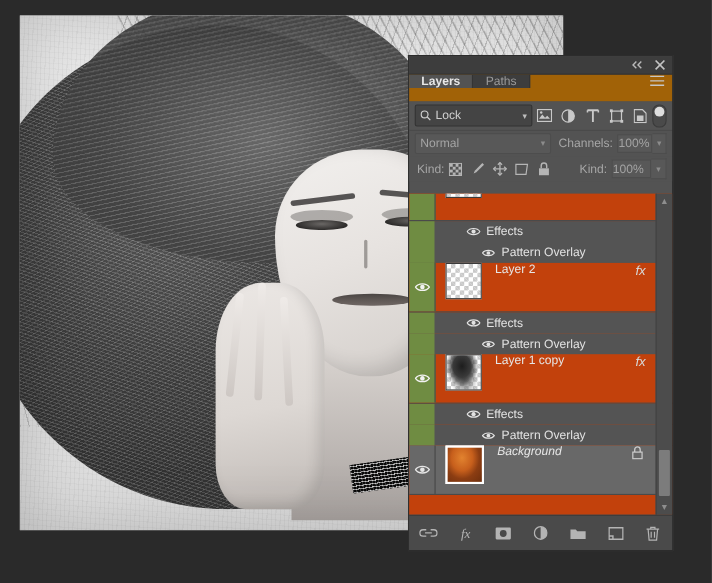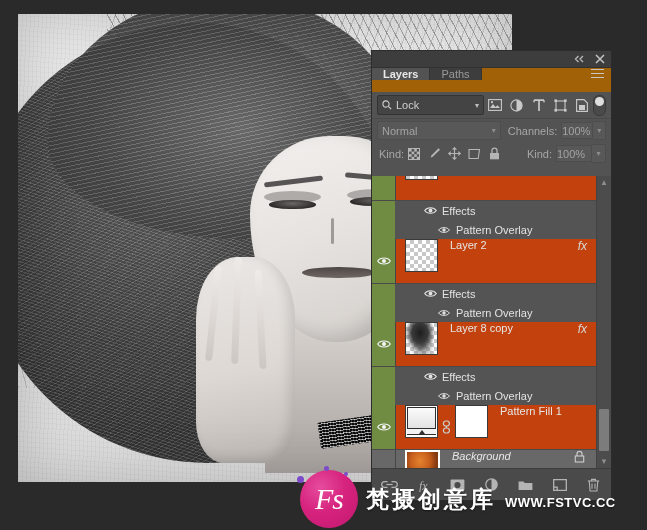--- a/index.html
+++ b/index.html
@@ -457,21 +457,21 @@
           <svg width="14" height="10" viewBox="0 0 14 10">
               <path d="M0.7 5 C3.2 1 10.8 1 13.3 5 C10.8 9 3.2 9 0.7 5 Z" fill="none" stroke="#f2f2f2" stroke-width="1.2"></path>
               <circle cx="7" cy="5" r="2.1" fill="#f2f2f2"></circle>
             </svg>
         </div>
         <div class="thumb checker">
           <div style="position:absolute;inset:0;background:
                radial-gradient(ellipse at 45% 32%, #1d1d1d 0%, #3a3a3a 34%, rgba(255,255,255,0) 62%),
                radial-gradient(ellipse at 52% 70%, #6e6e6e 0%, rgba(255,255,255,0) 55%);"></div>
         </div>
-        <span class="lname">Layer 8 copy</span>
+        <span class="lname">Layer 1 copy</span>
         <span class="fx">fx</span>
         <span class="chev">▴</span>
       </div>
       <div class="subrow green">
         <div class="eyepad"></div>
         <div class="sub-eye indent1">
           <svg width="13" height="9" viewBox="0 0 13 9">
               <path d="M0.7 4.5 C3 0.8 10 0.8 12.3 4.5 C10 8.2 3 8.2 0.7 4.5 Z" fill="none" stroke="#e2e2e2" stroke-width="1.1"></path>
               <circle cx="6.5" cy="4.5" r="1.9" fill="#e2e2e2"></circle>
             </svg>
@@ -482,44 +482,20 @@
         <div class="eyepad"></div>
         <div class="sub-eye indent2">
           <svg width="12" height="8" viewBox="0 0 12 8">
               <path d="M0.6 4 C2.7 0.8 9.3 0.8 11.4 4 C9.3 7.2 2.7 7.2 0.6 4 Z" fill="none" stroke="#e2e2e2" stroke-width="1"></path>
               <circle cx="6" cy="4" r="1.7" fill="#e2e2e2"></circle>
             </svg>
         </div>
         <span class="sub-label">Pattern Overlay</span>
       </div>
 
-      <div class="row">
-        <div class="eyecol green">
-          <svg width="14" height="10" viewBox="0 0 14 10">
-              <path d="M0.7 5 C3.2 1 10.8 1 13.3 5 C10.8 9 3.2 9 0.7 5 Z" fill="none" stroke="#f2f2f2" stroke-width="1.2"></path>
-              <circle cx="7" cy="5" r="2.1" fill="#f2f2f2"></circle>
-            </svg>
-        </div>
-        <div class="thumb">
-          <div style="position:absolute;left:1px;right:1px;top:1px;height:20px;background:linear-gradient(180deg,#fbfbfb,#e2e2e2);border:1px solid #2e2e2e;"></div>
-          <div style="position:absolute;left:1px;right:1px;bottom:2px;height:5px;border-top:1px solid #2e2e2e;border-bottom:1px solid #2e2e2e;background:#f2f2f2;"></div>
-          <div style="position:absolute;left:13px;bottom:3px;width:0;height:0;border-left:3px solid transparent;border-right:3px solid transparent;border-bottom:4px solid #2e2e2e;"></div>
-        </div>
-        <span style="margin-left:4px;display:flex;align-items:center;">
-          <svg width="9" height="14" viewBox="0 0 9 14">
-              <g stroke="#cfcfcf" stroke-width="1.2" fill="none">
-                <rect x="1.4" y="1" width="6" height="5" rx="2.5"></rect>
-                <rect x="1.4" y="8" width="6" height="5" rx="2.5"></rect>
-                <path d="M4.4 6 V8"></path>
-              </g>
-            </svg>
-        </span>
-        <div class="thumb" style="margin-left:4px;background:#ffffff;"></div>
-        <span class="lname">Pattern Fill 1</span>
-      </div>
 
       <div class="row selected">
         <div class="eyecol">
           <svg width="14" height="10" viewBox="0 0 14 10">
               <path d="M0.7 5 C3.2 1 10.8 1 13.3 5 C10.8 9 3.2 9 0.7 5 Z" fill="none" stroke="#e6e6e6" stroke-width="1.2"></path>
               <circle cx="7" cy="5" r="2.1" fill="#e6e6e6"></circle>
             </svg>
         </div>
         <div class="thumb" style="border:2px solid #ffffff;">
           <div style="position:absolute;inset:0;background:
@@ -591,26 +567,14 @@
               <path d="M4.6 3 V1.4 H8.4 V3"></path>
               <path d="M2.2 3 L3.1 13 H9.9 L10.8 3"></path>
               <path d="M5 5.4 V10.8 M8 5.4 V10.8"></path>
             </g>
           </svg>
       </div>
     </div>
 
   </div>
 
-  <div class="watermark">
-    <div class="wm-logo">
-      <span class="wm-dot" style="width:7px;height:7px;left:-3px;top:6px;"></span>
-      <span class="wm-dot" style="width:5px;height:5px;left:24px;top:-4px;"></span>
-      <span class="wm-dot" style="width:4px;height:4px;left:44px;top:2px;"></span>
-      <span>Fs</span>
-    </div>
-    <div style="display:flex;align-items:baseline;gap:9px;">
-      <span class="wm-cn">梵摄创意库</span>
-      <span class="wm-url">WWW.FSTVC.CC</span>
-    </div>
-  </div>
 
 </div>
 
 </body></html>

